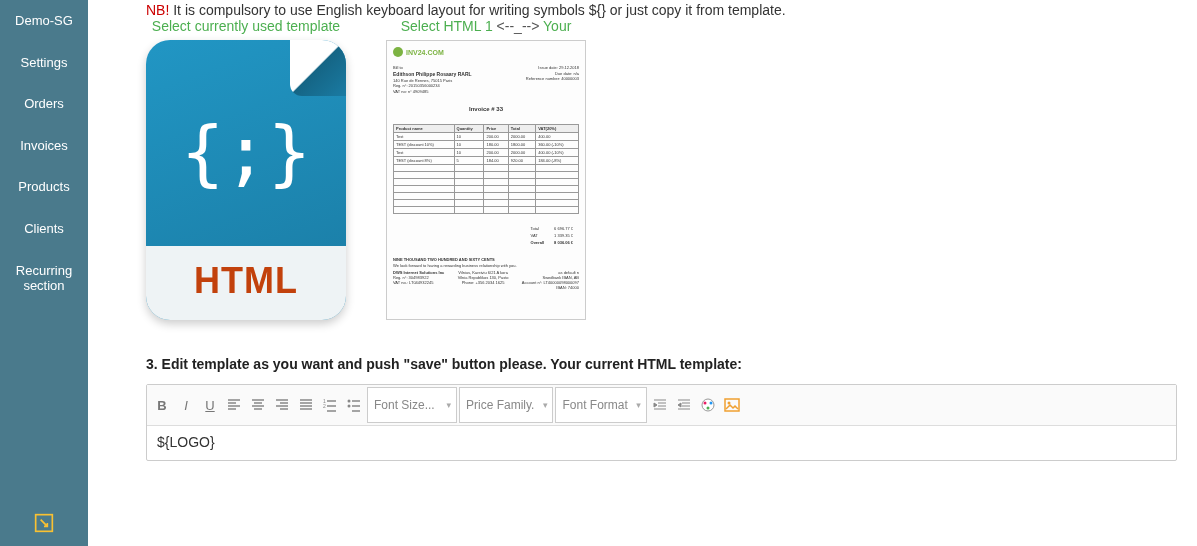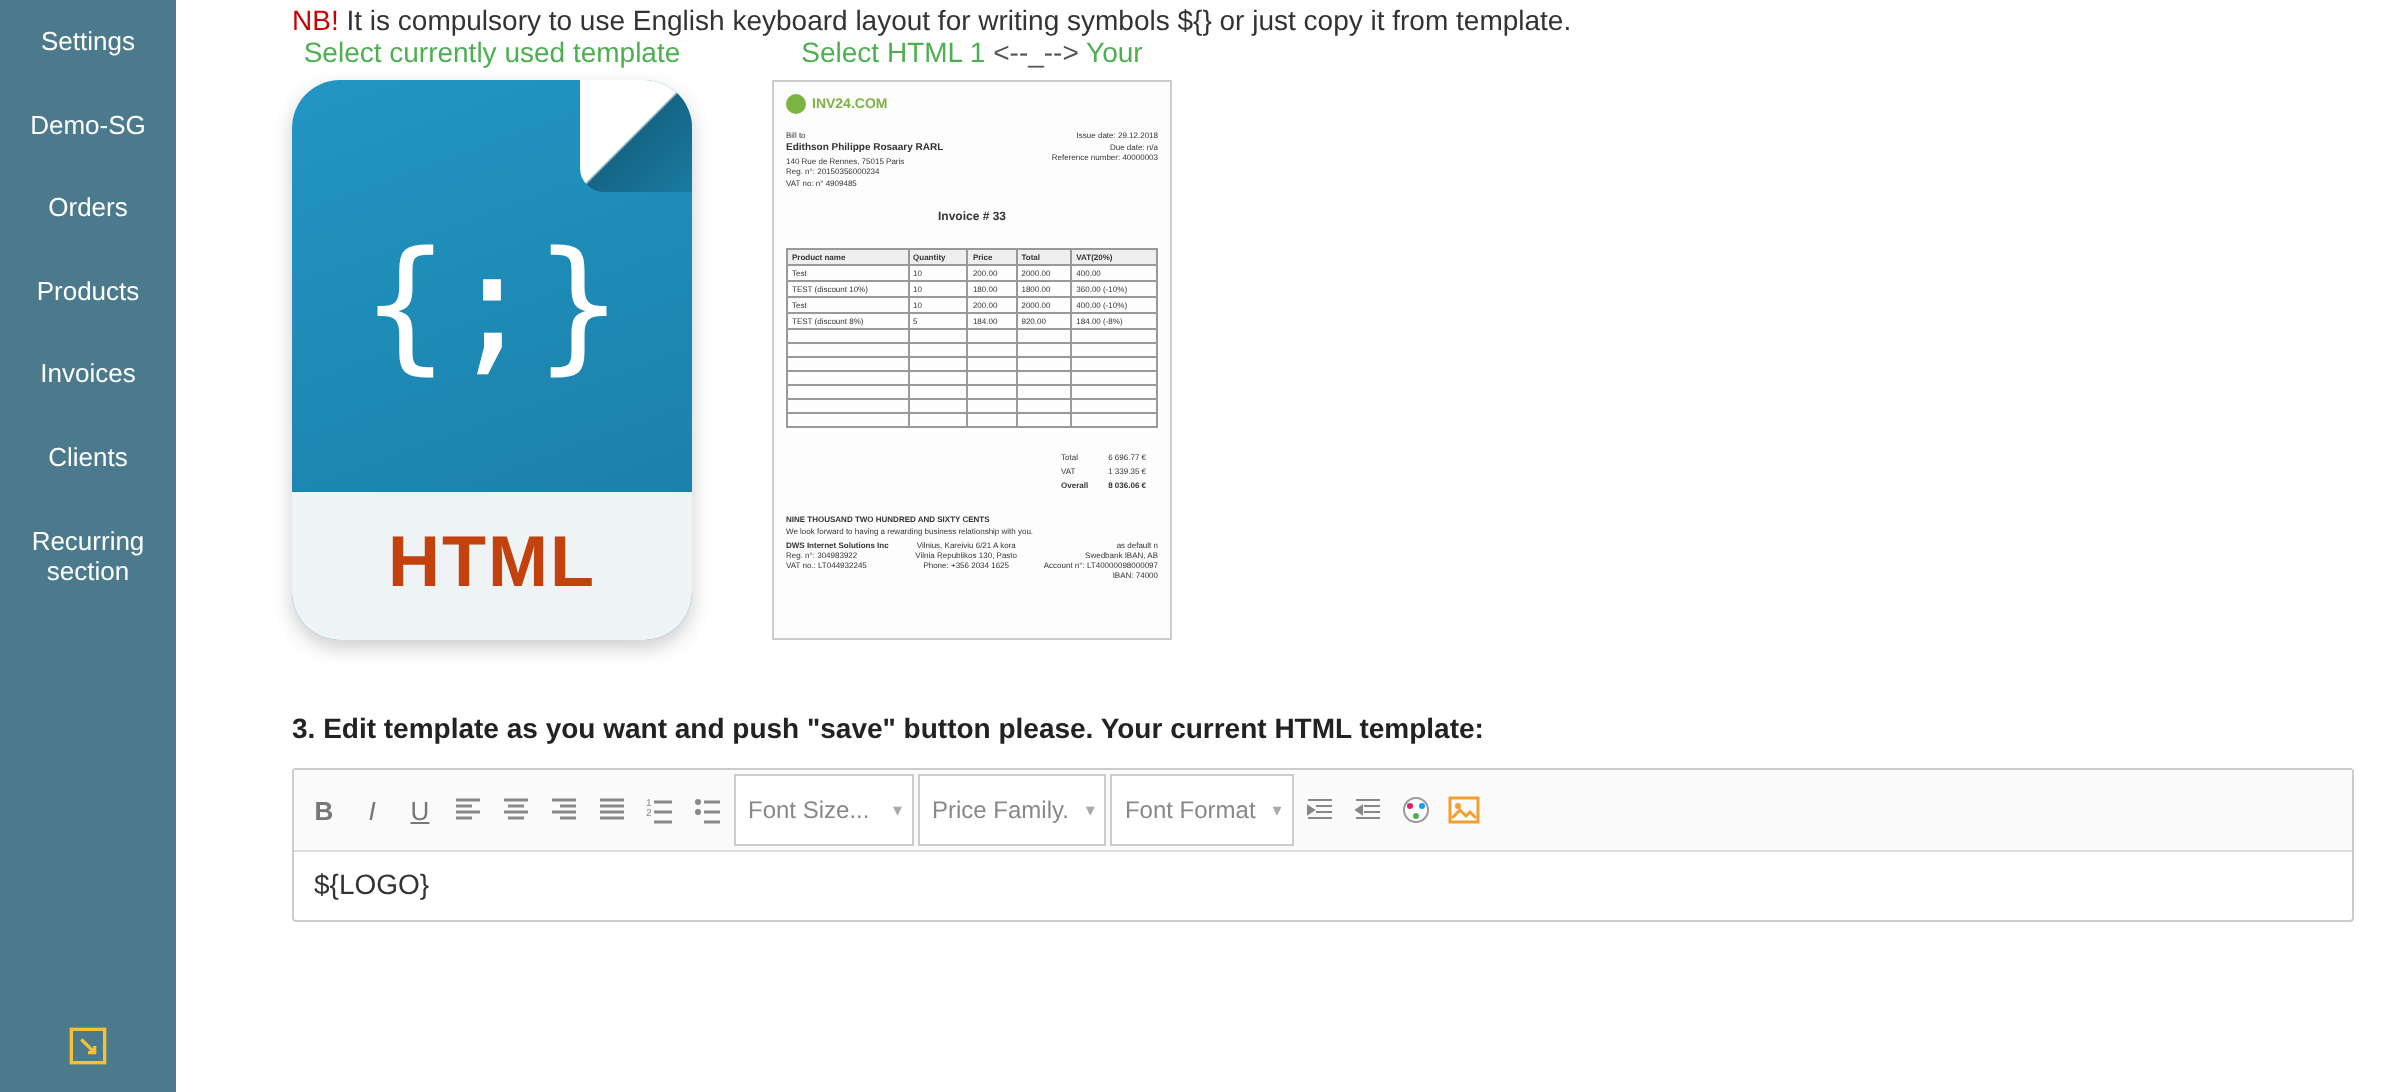--- a/index.html
+++ b/index.html
@@ -41,25 +41,25 @@
 .toolbar { display: flex; align-items: center; background: #fafafa; border-bottom: 1px solid #ddd; padding: 2px 4px; gap: 2px; flex-wrap: wrap;}
 .tb-btn { width: 22px; height: 22px; display: flex; align-items: center; justify-content: center; cursor: pointer; color: #777; font-size: 13px; border-radius: 2px;}
 .tb-select { height: 36px; border: 1px solid #ccc; background: #fff; padding: 0 18px 0 6px; font-size: 12px; color: #888; cursor: pointer; display: flex; align-items: center; position: relative; min-width: 90px;}
 .tb-select::after { content: "▾"; position: absolute; right: 5px; color: #aaa; font-size: 9px;}
 .editor-content { padding: 8px 10px; min-height: 34px; font-size: 14px; color: #333; }
 </style>
 </head>
 <body>
 
 <div class="sidebar">
+  <div class="sidebar-item">Demo-SG</div>
   <div class="sidebar-item">Settings</div>
-  <div class="sidebar-item">Demo-SG</div>
   <div class="sidebar-item">Orders</div>
+  <div class="sidebar-item">Invoices</div>
   <div class="sidebar-item">Products</div>
-  <div class="sidebar-item">Invoices</div>
   <div class="sidebar-item">Clients</div>
   <div class="sidebar-item">Recurring section</div>
   <div class="sidebar-spacer"></div>
   <div class="sidebar-bottom">
     <svg viewBox="0 0 24 24">
         <rect x="2" y="2" width="20" height="20" fill="none" stroke="#f9c132" stroke-width="2"></rect>
         <path d="M8 8 L16 16 M16 12 L16 16 L12 16" fill="none" stroke="#f9c132" stroke-width="2"></path>
       </svg>
   </div>
 </div>

